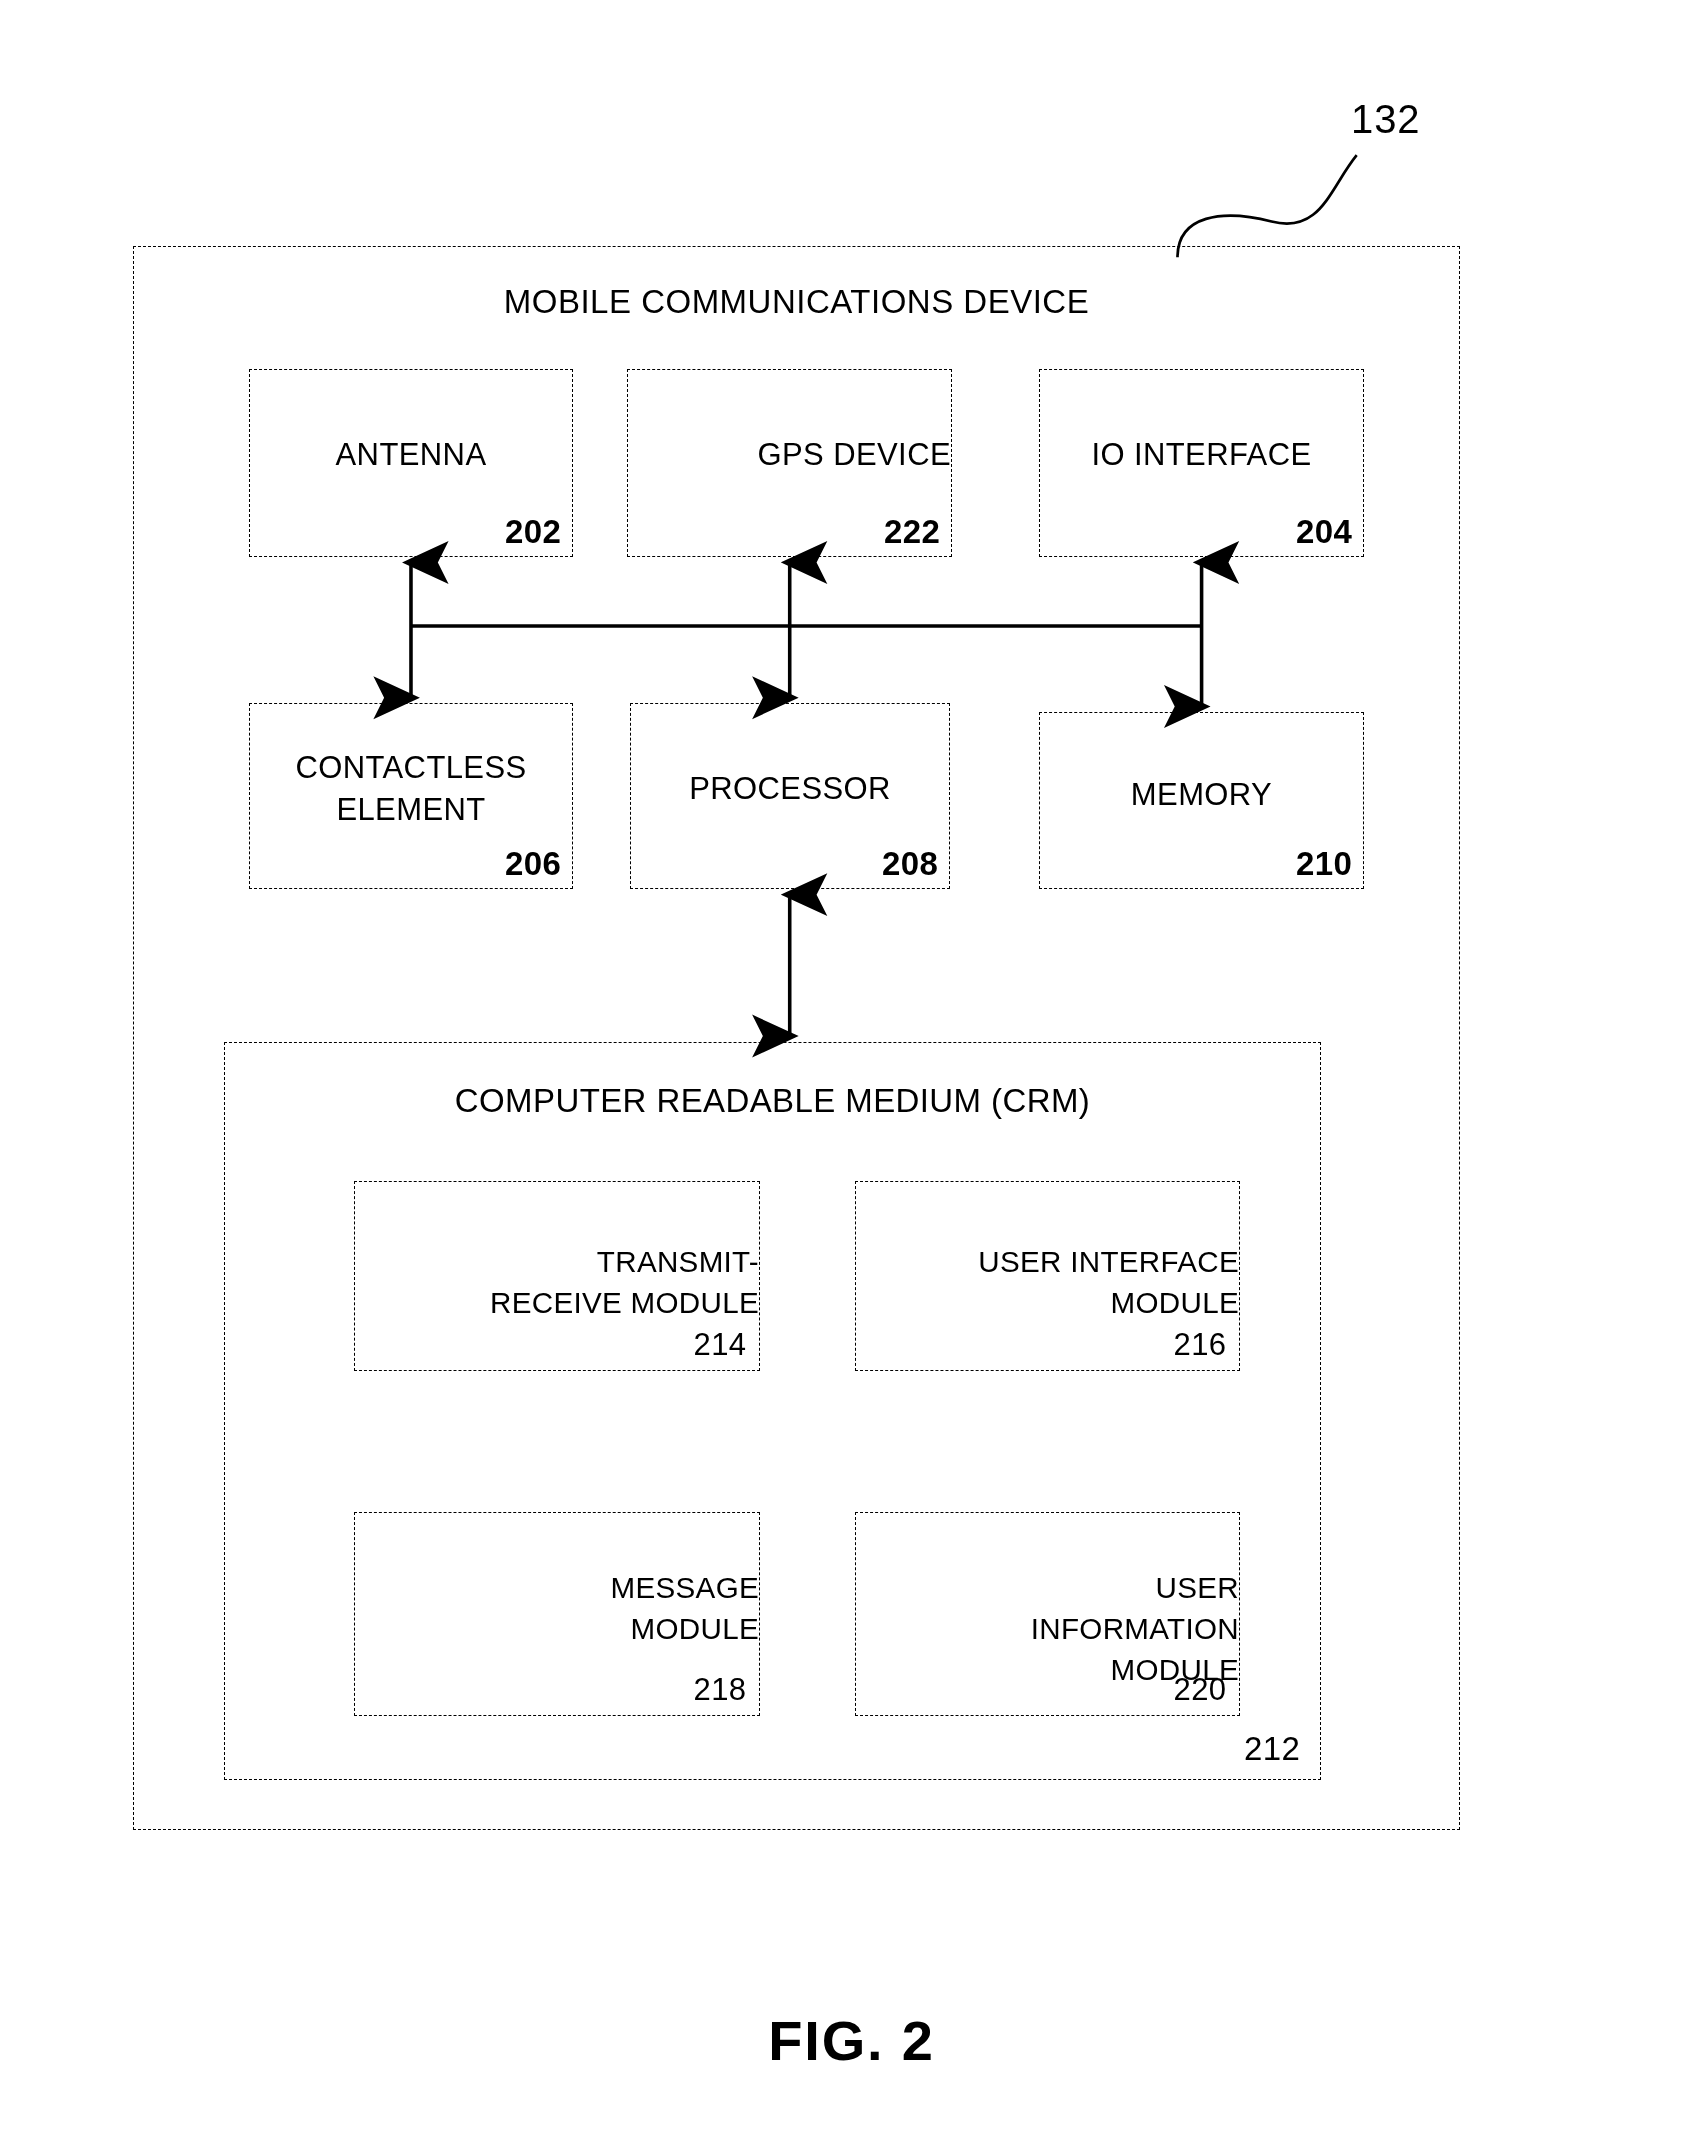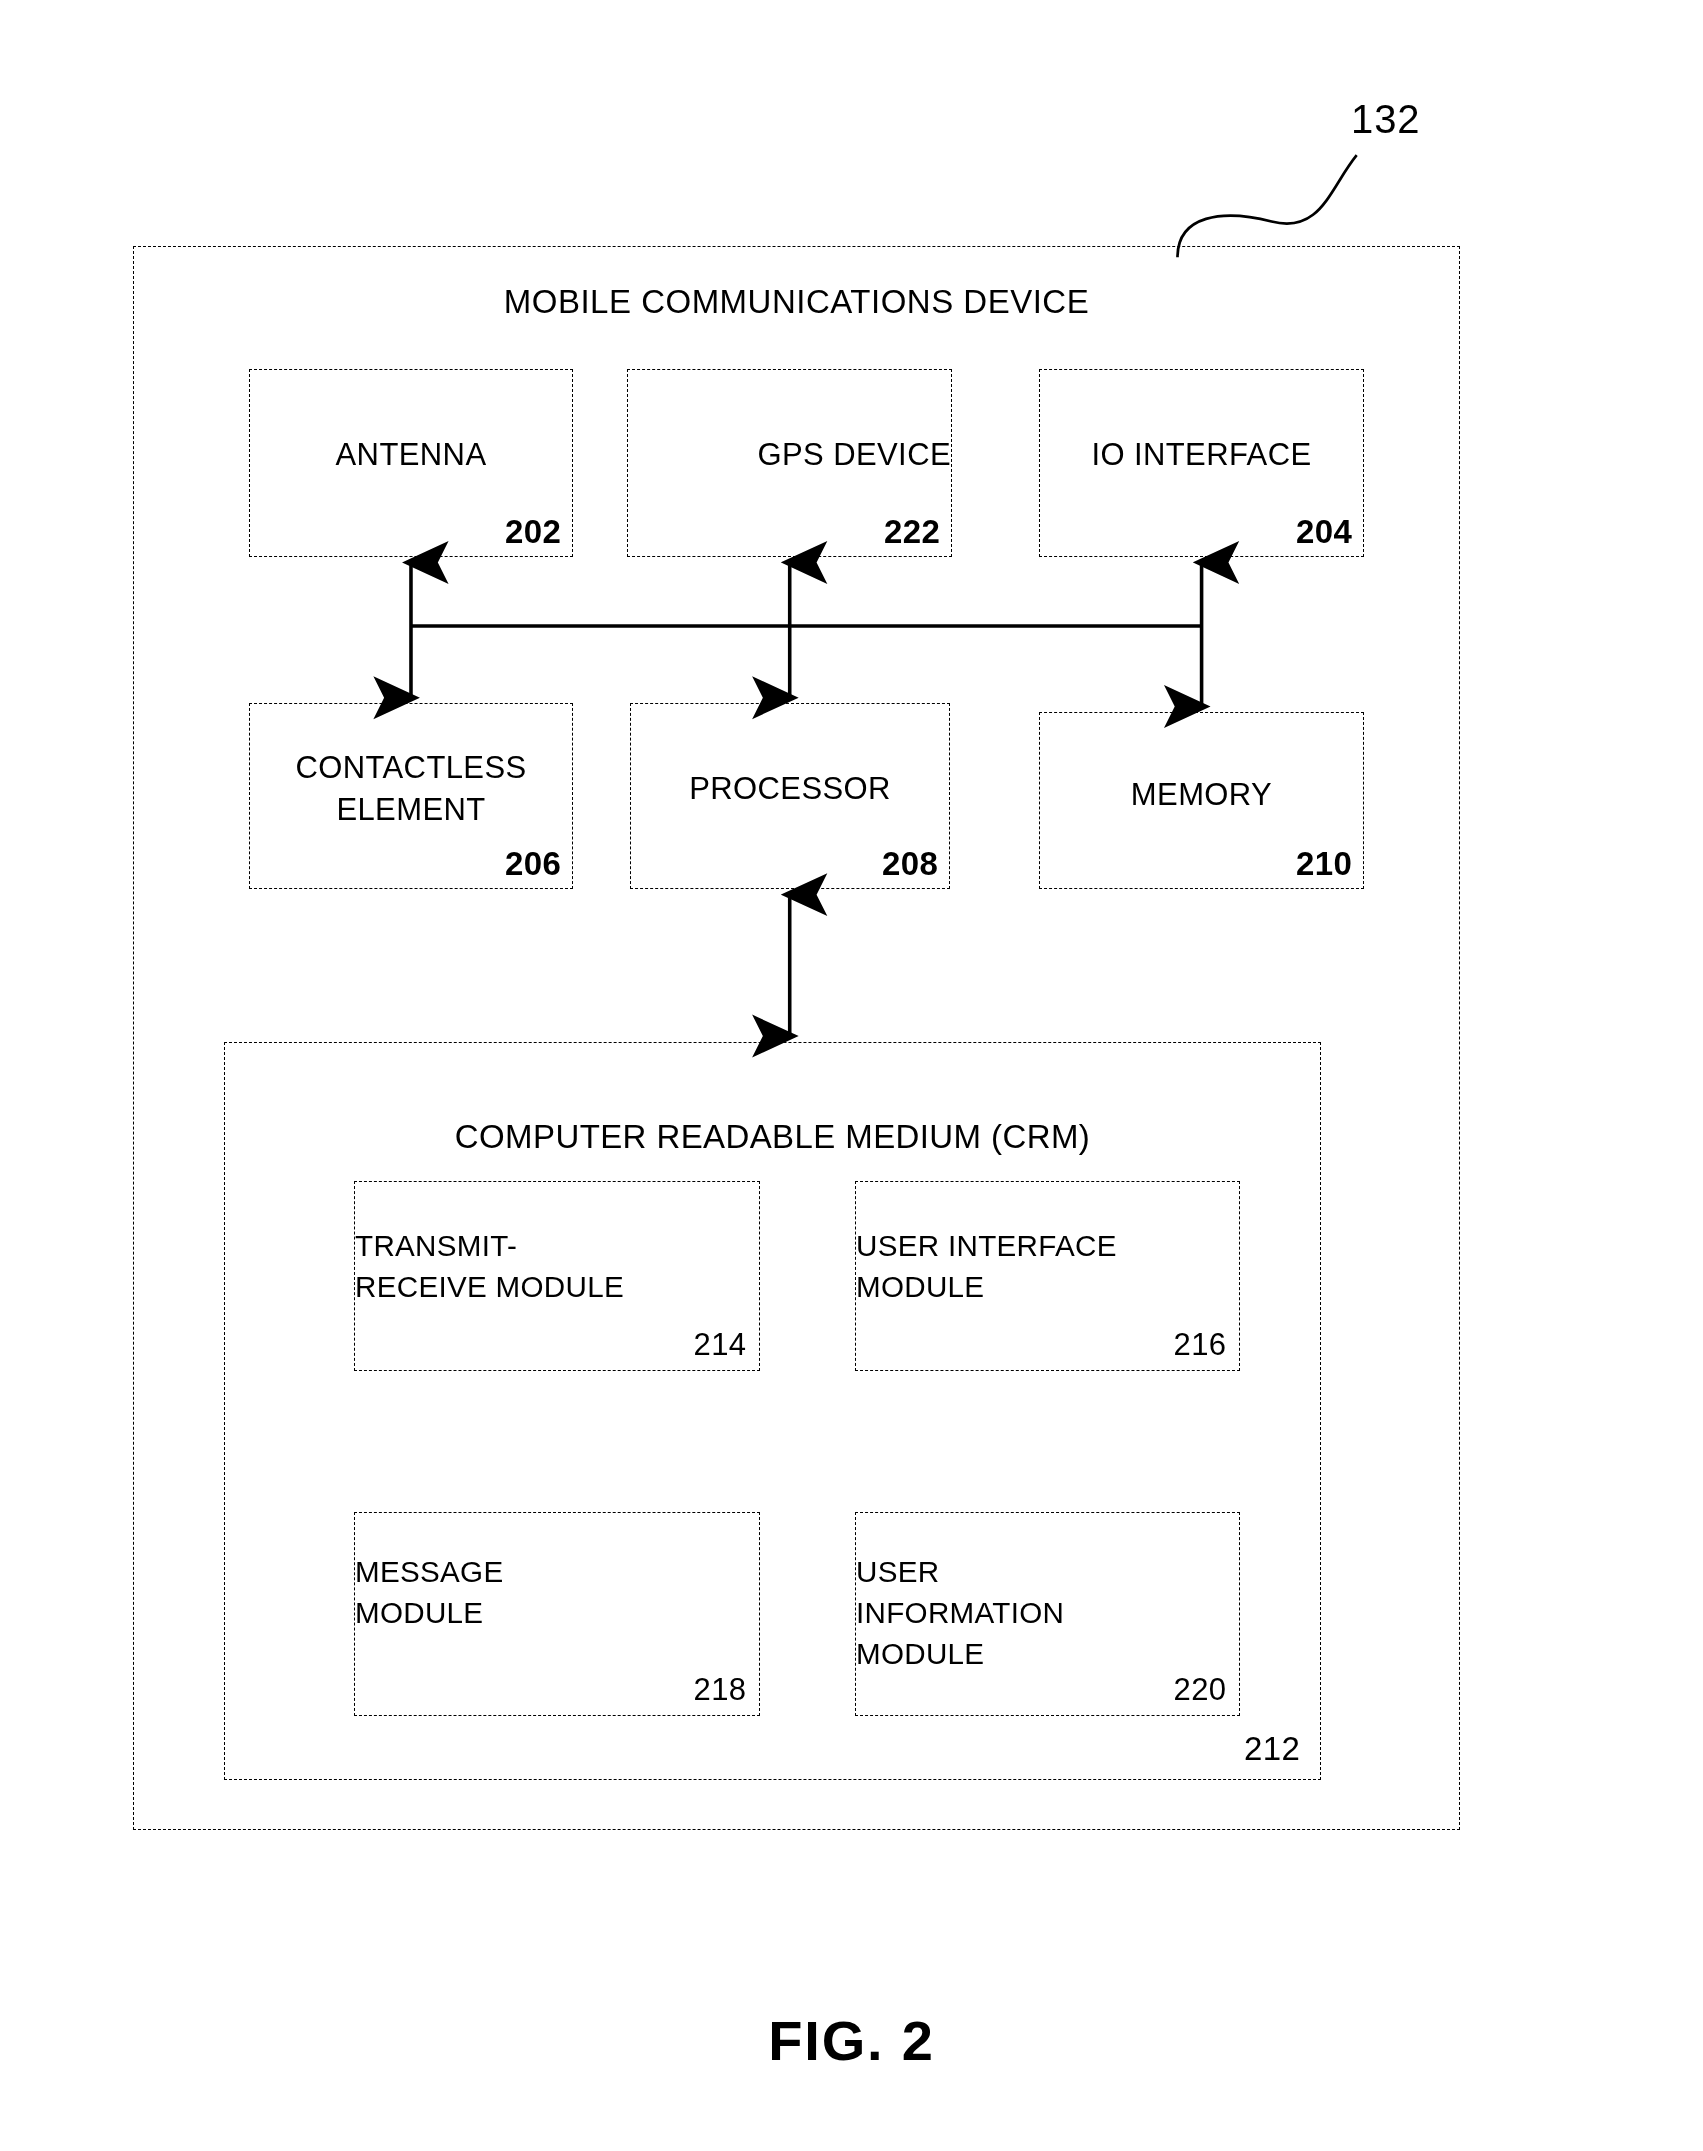--- a/index.html
+++ b/index.html
@@ -116,45 +116,45 @@
     box-sizing: border-box;
   }
   #crm-title {
     position: absolute;
     left: 0;
     top: 39px;
     width: 100%;
     text-align: center;
     font-size: 33px;
     letter-spacing: 0.4px;
-    margin-top: 36px;
   }
   #crm-ref {
     position: absolute;
     right: 19.7px;
     bottom: 10.7px;
     font-size: 33px;
     letter-spacing: 0.4px;
     margin-left: 36px;
   }
 
   
   .mod {
     position: absolute;
     border: 1.8px dashed #000;
     box-sizing: border-box;
   }
   .mod-label {
     position: absolute;
     left: 0;
     width: 100%;
-    text-align: left;
+    text-align: right;
     font-size: 29.6px;
     letter-spacing: 0.3px;
     line-height: 41px;
+    margin-top: 16px;
   }
   .mod-ref {
     position: absolute;
     right: 12.5px;
     bottom: 7.2px;
     font-size: 31px;
     letter-spacing: 0.4px;
   }
 
   #mod-tx  { left: 354px; top: 1181px; width: 406px; height: 190px; }

